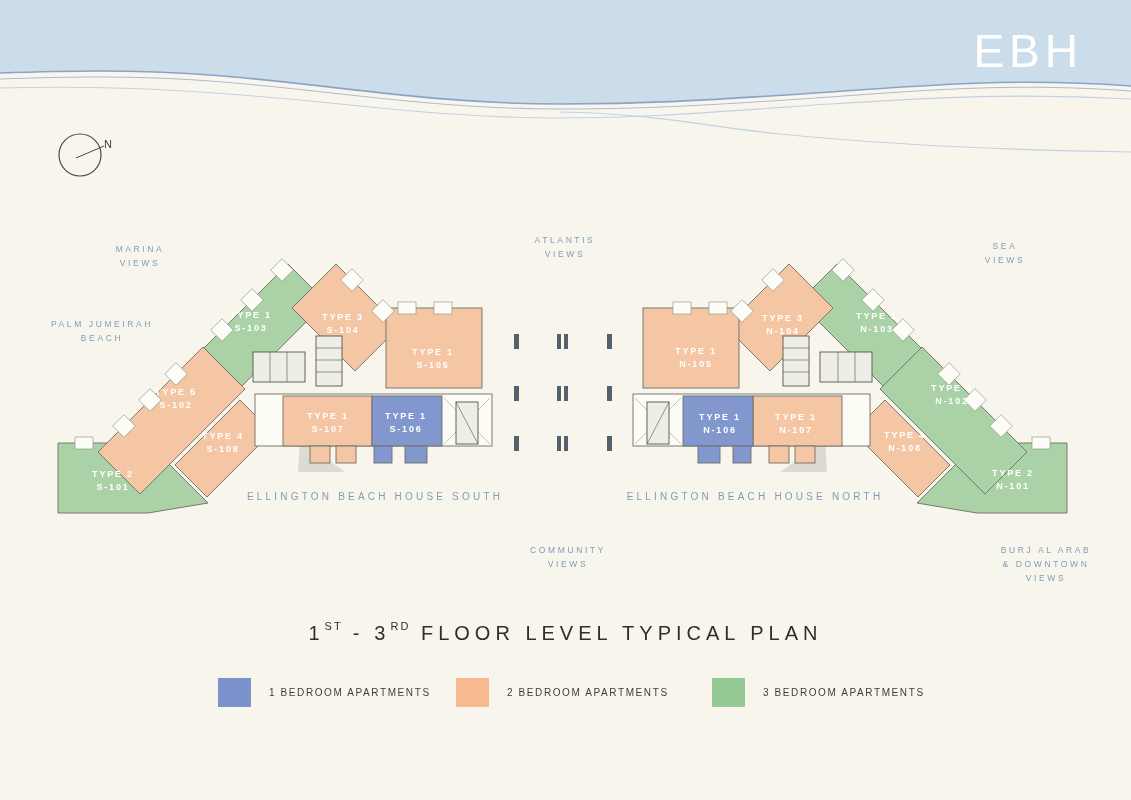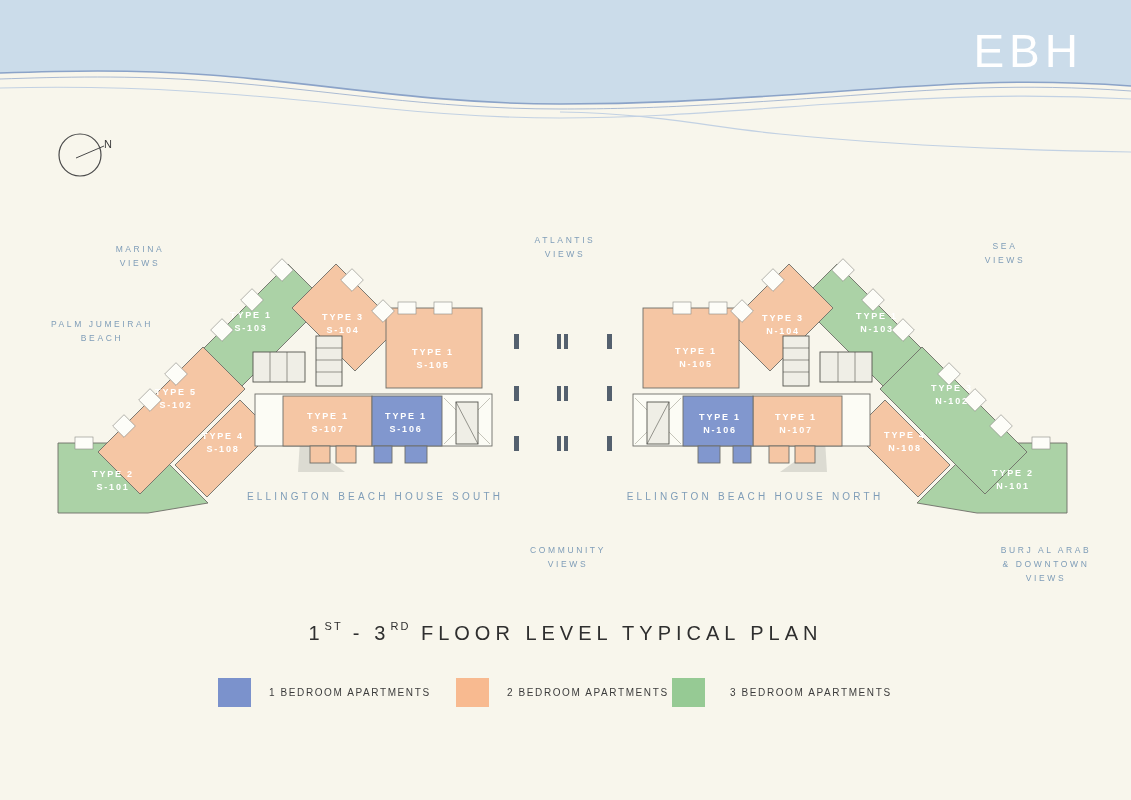--- a/index.html
+++ b/index.html
@@ -236,18 +236,18 @@
   </div>
 
   <div class="legend-item" style="left:218px;">
     <div class="legend-swatch" style="background: rgb(123, 146, 204);"></div>
     <div class="legend-text">1 BEDROOM APARTMENTS</div>
   </div>
   <div class="legend-item" style="left:456px;">
     <div class="legend-swatch" style="background: rgb(248, 186, 144);"></div>
     <div class="legend-text">2 BEDROOM APARTMENTS</div>
   </div>
-  <div class="legend-item" style="left:672px;gap:7px;">
+  <div class="legend-item" style="left:712px;">
     <div class="legend-swatch" style="background: rgb(150, 202, 148);"></div>
     <div class="legend-text">3 BEDROOM APARTMENTS</div>
   </div>
 
 </div>
 
 </body></html>

